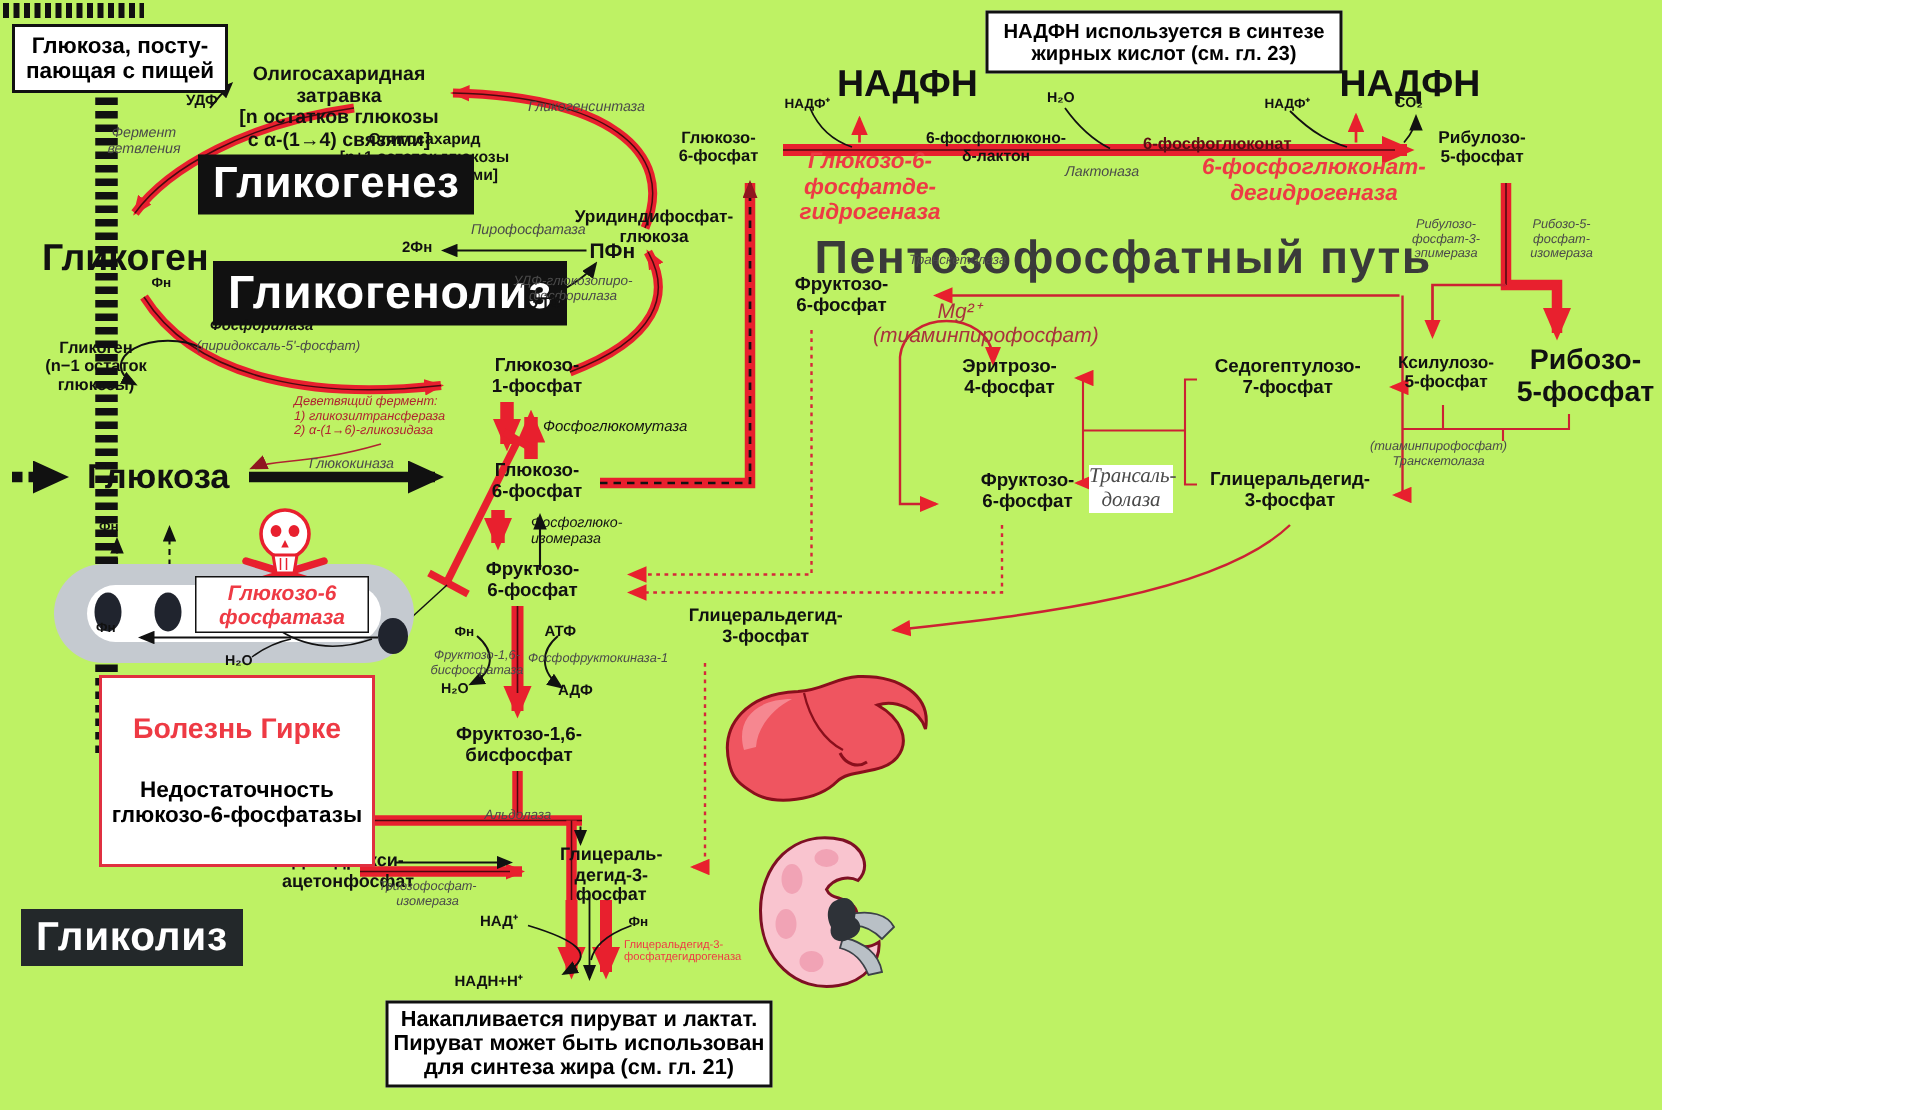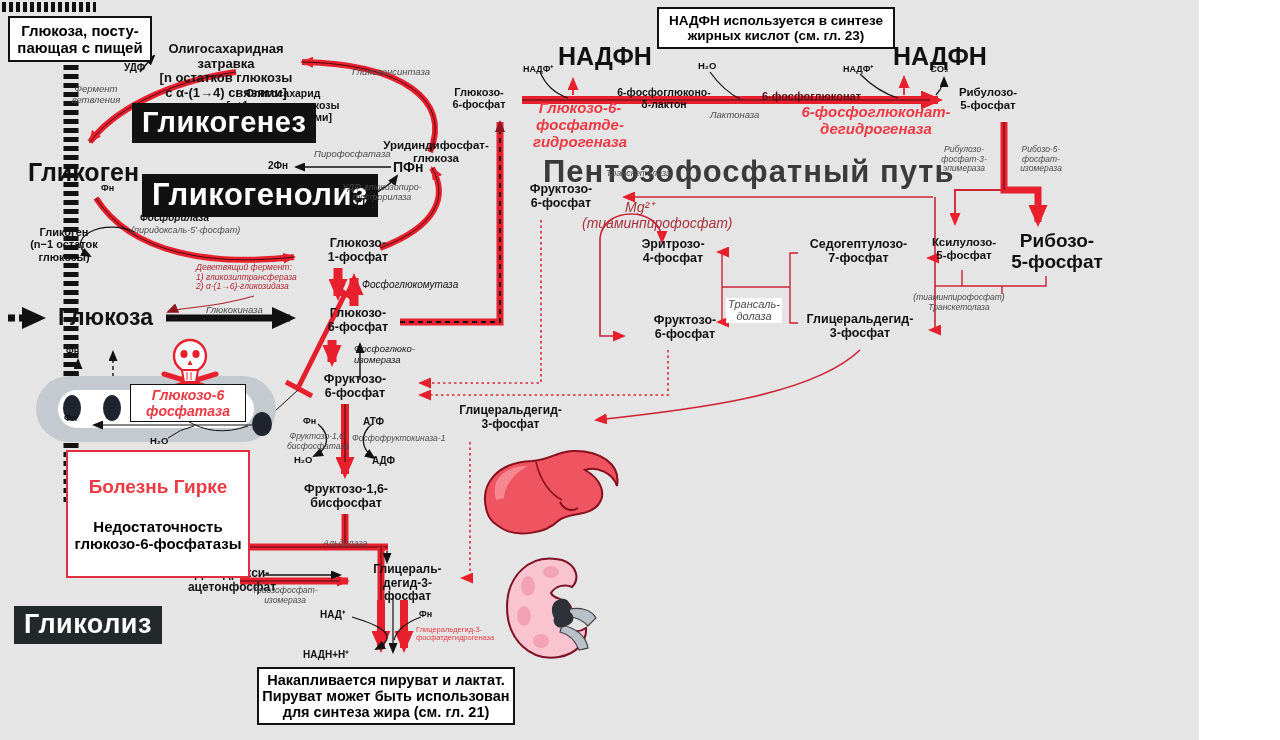--- a/index.html
+++ b/index.html
@@ -1,16 +1,16 @@
 <!DOCTYPE html>
 <html><head>
 <meta charset="utf-8">
 <style>
   html,body{margin:0;padding:0;background:#fff;}
-  #canvas{position:relative;width:1199px;height:740px;background:#e5e5e5;overflow:hidden;
+  #canvas{position:relative;width:1108px;height:740px;background:#bef264;overflow:hidden;
           font-family:"Liberation Sans",sans-serif;}
   #art{position:absolute;left:0;top:0;z-index:0;}
   .lab{position:absolute;z-index:2;white-space:pre-line;line-height:1.13;color:#111;}
   .c{text-align:center}
   .b{font-weight:bold}
   .i{font-style:italic}
   .gy{color:#4a4a4a}
   .red{color:#ee3a44}
   .dkred{color:#b02430}
   .hdr{position:absolute;z-index:2;background:#111;color:#fff;font-weight:bold;
@@ -346,21 +346,21 @@
 <div class="lab b c" style="left:618px;top:237px;width:110px;font-size:12.5px;">Эритрозо-
 4-фосфат</div>
 <div class="lab b c" style="left:796px;top:237px;width:125px;font-size:12.5px;">Седогептулозо-
 7-фосфат</div>
 <div class="lab b c" style="left:920px;top:236px;width:88px;font-size:11.5px;">Ксилулозо-
 5-фосфат</div>
 <div class="lab b c" style="left:1006px;top:230px;width:102px;font-size:19px;">Рибозо-
 5-фосфат</div>
 <div class="lab i gy c" style="left:904px;top:293px;width:110px;font-size:8.5px;">(тиаминпирофосфат)
 Транскетолаза</div>
-<div class="lab i gy c" style="left:726px;top:298px;width:56px;font-size:11px;background:#fff;">Трансаль-
+<div class="lab i gy c" style="left:726px;top:310px;width:56px;font-size:14px;background:#fff;font-family:Liberation Serif, serif;">Трансаль-
 долаза</div>
 <div class="lab b c" style="left:636px;top:313px;width:98px;font-size:12.5px;">Фруктозо-
 6-фосфат</div>
 <div class="lab b c" style="left:796px;top:312px;width:128px;font-size:12.5px;">Глицеральдегид-
 3-фосфат</div>
 <div class="lab b c" style="left:448px;top:404px;width:125px;font-size:12px;">Глицеральдегид-
 3-фосфат</div>
 
 </div>
 

